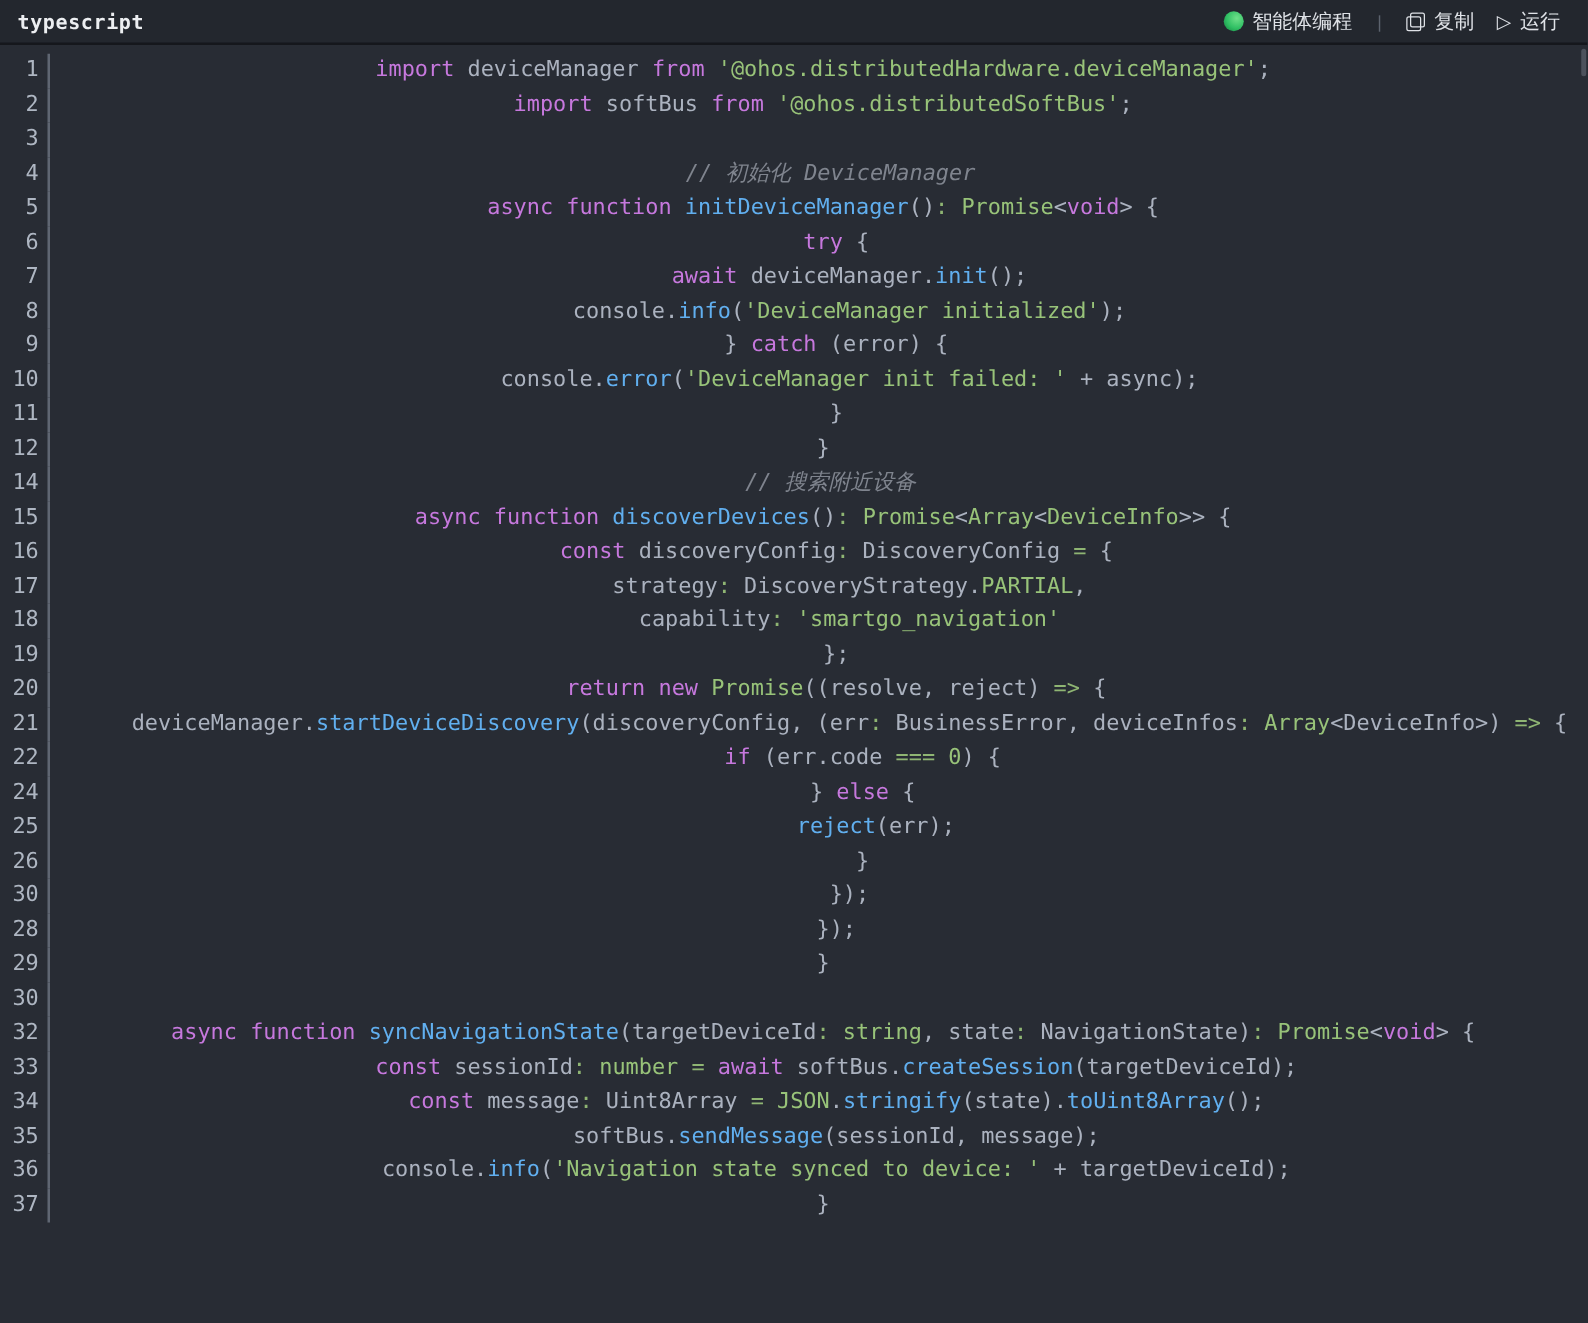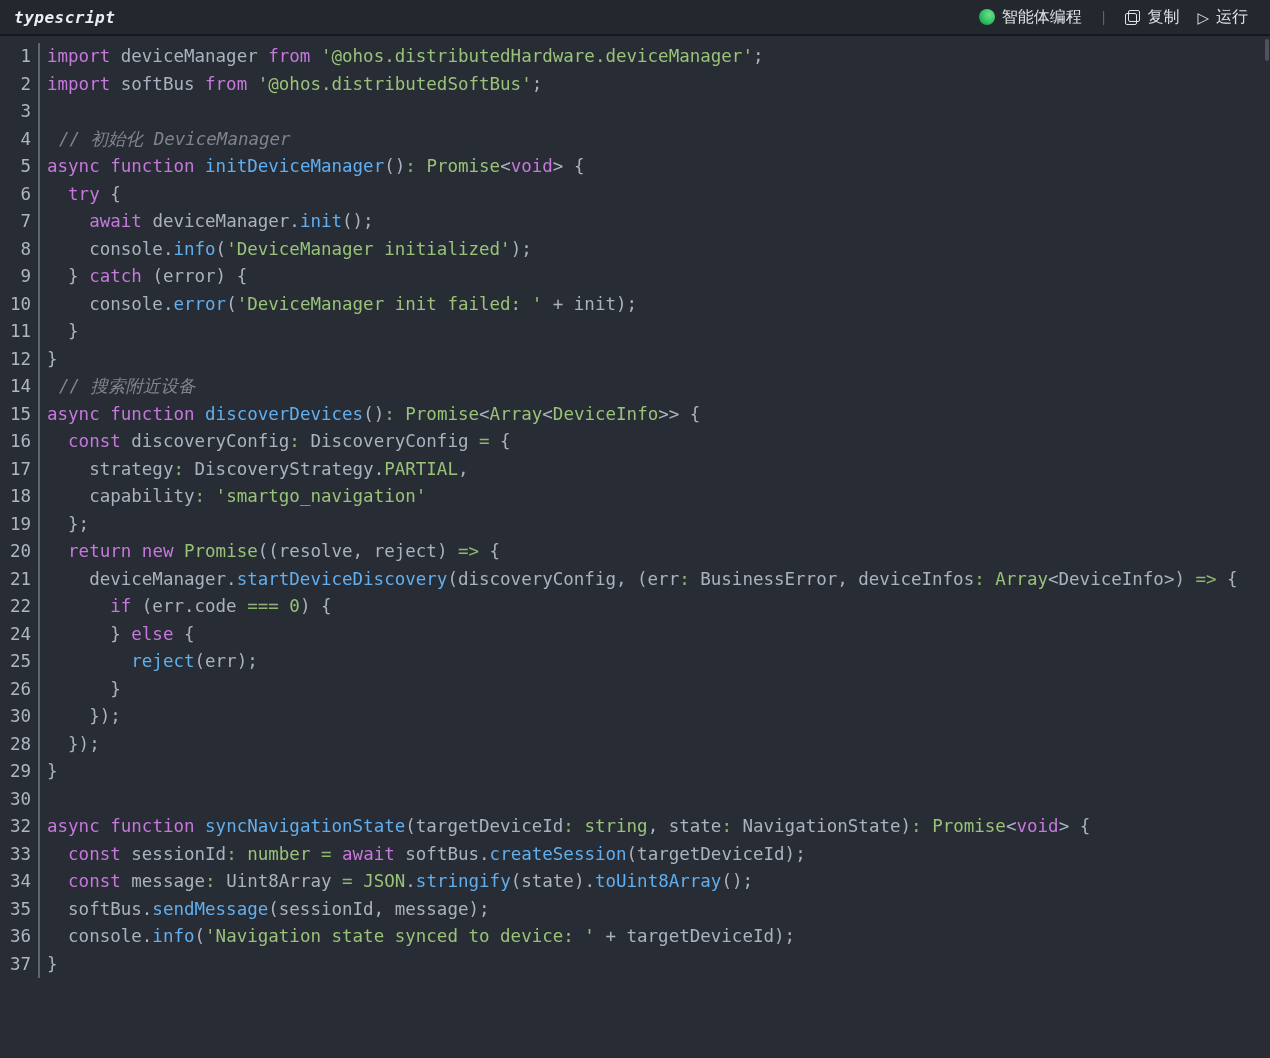--- a/index.html
+++ b/index.html
@@ -12,21 +12,20 @@
   .header {
     height:36px; width:100%;
     background:#23272e;
     border-bottom:2px solid #15171c;
     display:flex; align-items:center; justify-content:space-between;
     padding:0 22px 0 14px;
   }
   .lang-label {
     color:#eceef1; font-size:16px; font-weight:bold;
     letter-spacing:0.5px;
-    font-style:italic;
   }
   .header-actions {
     display:flex; align-items:center; gap:18px;
     font-family:"Liberation Sans","DejaVu Sans",sans-serif;
     color:#dfe2e7; font-size:16px;text-align:center;
   }
   .hbtn { display:flex; align-items:center; gap:7px; cursor:pointer; }
   .agent-icon {
     width:16px; height:16px; border-radius:50%;
     background:radial-gradient(circle at 65% 35%, #6fe08a 0%, #2fbf63 55%, #157a3e 100%);
@@ -46,21 +45,21 @@
   
   .code-wrap { position:relative; padding-top:7px; height:1022px; overflow:hidden; }
   .code-line { display:flex; height:27.5px; line-height:27.5px; font-size:17.5px; }
   .gutter {
     flex:0 0 31px; text-align:right; color:#aeb6c2;
     padding-right:0;
   }
   .gutter-sep {
     flex:0 0 9px; border-left:2px solid #5f6672; margin-left:7px;
   }
-  .src { white-space:pre; color:#abb2bf; flex:1 1 auto; }
+  .src { white-space:pre; color:#abb2bf; flex:1 1 auto;text-align:center; }
   .tk-kw  { color:#c678dd; }
   .tk-str { color:#98c379; }
   .tk-fn  { color:#61afef; }
   .tk-typ { color:#98c379; }
   .tk-op  { color:#8fb573; }
   .tk-num { color:#98c379; }
   .tk-cm  { color:#7f848e; font-style:italic;margin-left:12px; }
   .tk-def { color:#abb2bf; }
   
   .scroll-thumb {
@@ -133,21 +132,21 @@
         <span class="src"><span class="tk-def">    console.</span><span class="tk-fn">info</span><span class="tk-def">(</span><span class="tk-str">'DeviceManager initialized'</span><span class="tk-def">);</span></span>
       </div>
       <div class="code-line">
         <span class="gutter">9</span>
         <span class="gutter-sep"></span>
         <span class="src"><span class="tk-def">  } </span><span class="tk-kw">catch</span><span class="tk-def"> (error) {</span></span>
       </div>
       <div class="code-line">
         <span class="gutter">10</span>
         <span class="gutter-sep"></span>
-        <span class="src"><span class="tk-def">    console.</span><span class="tk-fn">error</span><span class="tk-def">(</span><span class="tk-str">'DeviceManager init failed: '</span><span class="tk-def"> + init);</span></span>
+        <span class="src"><span class="tk-def">    console.</span><span class="tk-fn">error</span><span class="tk-def">(</span><span class="tk-str">'DeviceManager init failed: '</span><span class="tk-def"> + async);</span></span>
       </div>
       <div class="code-line">
         <span class="gutter">11</span>
         <span class="gutter-sep"></span>
         <span class="src"><span class="tk-def">  }</span></span>
       </div>
       <div class="code-line">
         <span class="gutter">12</span>
         <span class="gutter-sep"></span>
         <span class="src"><span class="tk-def">}</span></span>

